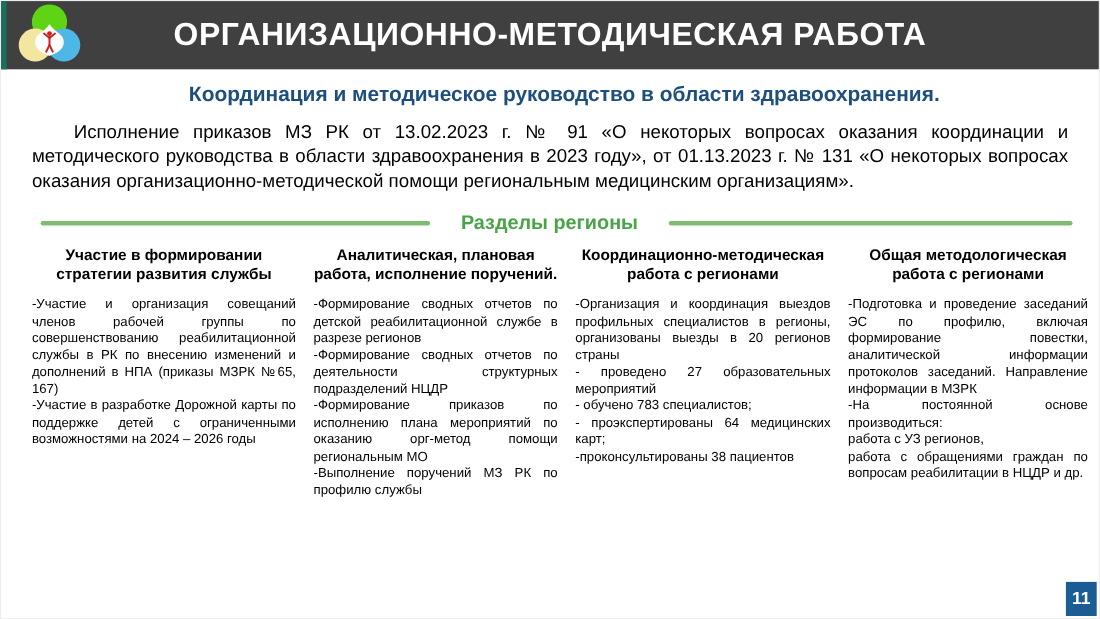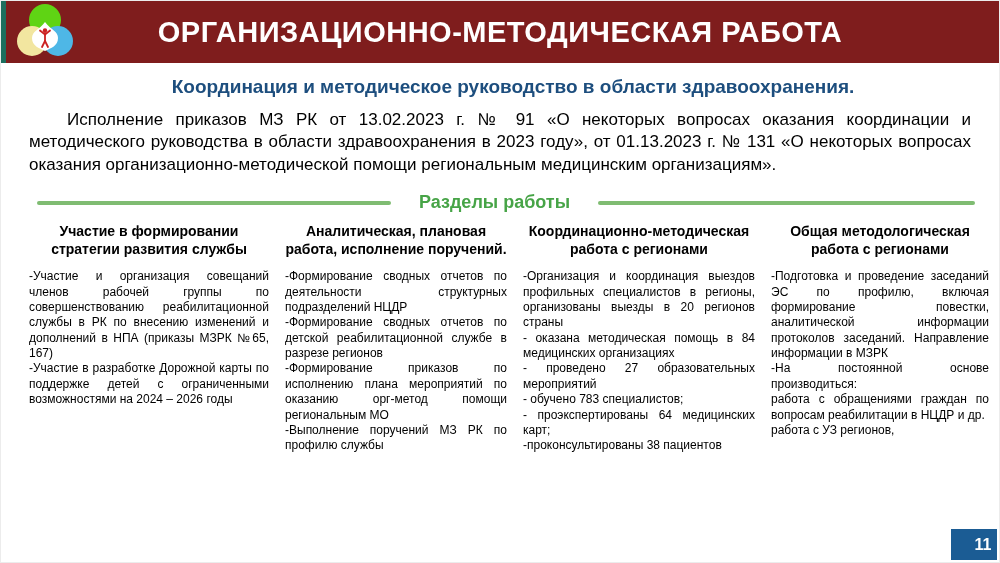--- a/index.html
+++ b/index.html
@@ -10,21 +10,21 @@
     background:#ffffff;
     border:1px solid #ececec;
     overflow:hidden;
     font-family:"Liberation Sans", sans-serif;
     color:#000;
   }
   
   .header{
     position:relative;
     height:62px;
-    background:#7f1d1d;
+    background:#404040;
     display:flex;align-items:center;justify-content:center;
   }
   .header-accent{
     position:absolute;left:0;top:0;width:5px;height:100%;
     background:#1c6e5e;
   }
   .logo{position:absolute;left:12px;top:2px;}
   .header-title{
     color:#ffffff;font-weight:bold;font-size:29px;letter-spacing:.5px;
     white-space:nowrap;
@@ -72,21 +72,21 @@
   .col p{
     margin:0;
     font-size:12px;line-height:1.28;text-align:justify;
   }
   
   .page-num{
     position:absolute;right:2px;bottom:2px;
     width:28px;height:31px;
     background:#1b5c94;color:#fff;
     display:flex;align-items:center;justify-content:center;
-    font-size:16px;font-weight:bold;padding-left:18px;
+    font-size:16px;font-weight:bold;
   }
 </style>
 </head>
 <body>
 
 <div class="slide">
 
   <div class="header">
     <div class="header-accent"></div>
     <div class="logo">
@@ -107,55 +107,54 @@
     </div>
     <div class="header-title">ОРГАНИЗАЦИОННО-МЕТОДИЧЕСКАЯ РАБОТА</div>
   </div>
 
   <div class="subtitle">Координация и методическое руководство в области здравоохранения.</div>
 
   <p class="intro">Исполнение приказов МЗ РК от 13.02.2023 г. № 91 «О некоторых вопросах оказания координации и методического руководства в области здравоохранения в 2023 году», от 01.13.2023 г. № 131 «О некоторых вопросах оказания организационно-методической помощи региональным медицинским организациям».</p>
 
   <div class="sections-row">
     <div class="green-line left"></div>
-    <div class="sections-title">Разделы работы</div>
+    <div class="sections-title">Разделы регионы</div>
     <div class="green-line right"></div>
   </div>
 
   <div class="columns">
 
     <div class="col">
       <h3>Участие в формировании стратегии развития службы</h3>
       <p>-Участие и организация совещаний членов рабочей группы по совершенствованию реабилитационной службы в РК по внесению изменений и дополнений в НПА (приказы МЗРК №65, 167)</p>
       <p>-Участие в разработке Дорожной карты по поддержке детей с ограниченными возможностями на 2024 – 2026 годы</p>
     </div>
 
     <div class="col">
       <h3>Аналитическая, плановая работа, исполнение поручений.</h3>
+      <p>-Формирование сводных отчетов по детской реабилитационной службе в разрезе регионов</p>
       <p>-Формирование сводных отчетов по деятельности структурных подразделений НЦДР</p>
-      <p>-Формирование сводных отчетов по детской реабилитационной службе в разрезе регионов</p>
       <p>-Формирование приказов по исполнению плана мероприятий по оказанию орг-метод помощи региональным МО</p>
       <p>-Выполнение поручений МЗ РК по профилю службы</p>
     </div>
 
     <div class="col">
       <h3>Координационно-методическая работа с регионами</h3>
       <p>-Организация и координация выездов профильных специалистов в регионы, организованы выезды в 20 регионов страны</p>
-      <p>- оказана методическая помощь в 84 медицинских организациях</p>
       <p>- проведено 27 образовательных мероприятий</p>
       <p>- обучено 783 специалистов;</p>
       <p>- проэкспертированы 64 медицинских карт;</p>
       <p>-проконсультированы 38 пациентов</p>
     </div>
 
     <div class="col">
       <h3>Общая методологическая работа с регионами</h3>
       <p>-Подготовка и проведение заседаний ЭС по профилю, включая формирование повестки, аналитической информации протоколов заседаний. Направление информации в МЗРК</p>
       <p>-На постоянной основе производиться:</p>
+      <p>работа с УЗ регионов,</p>
       <p>работа с обращениями граждан по вопросам реабилитации в НЦДР и др.</p>
-      <p>работа с УЗ регионов,</p>
     </div>
 
   </div>
 
   <div class="page-num">11</div>
 
 </div>
 
 </body></html>

